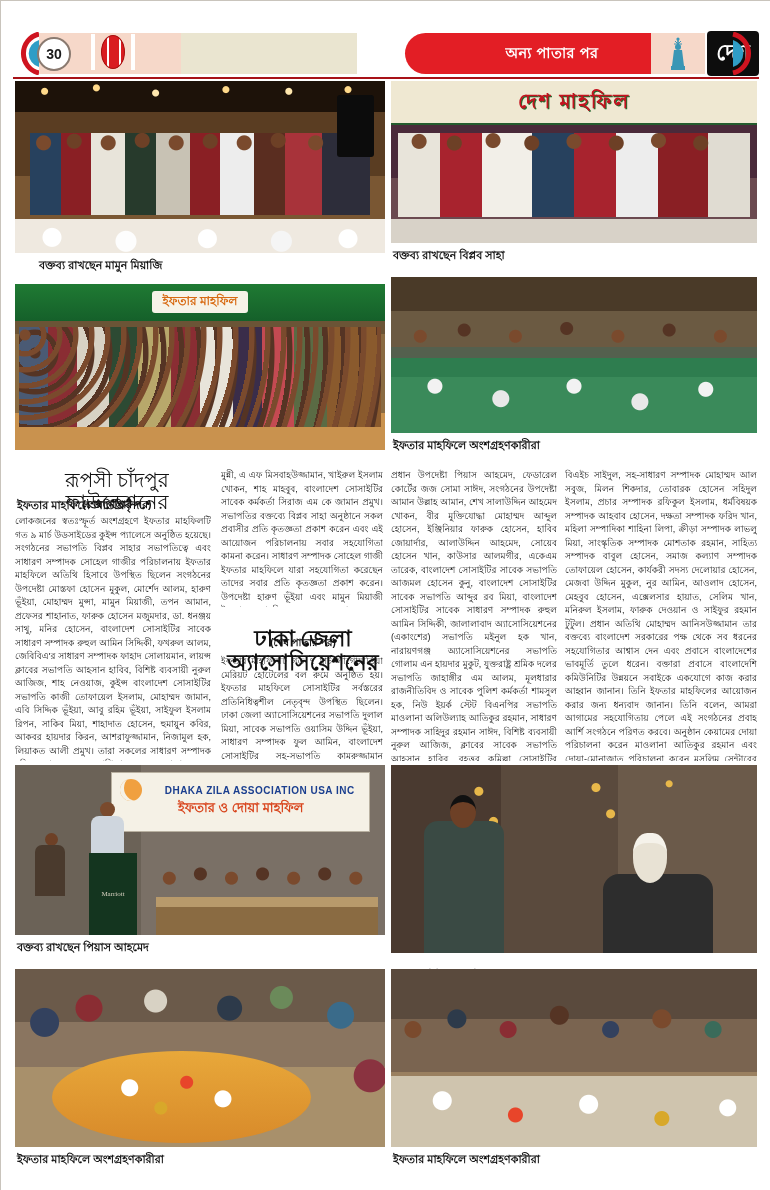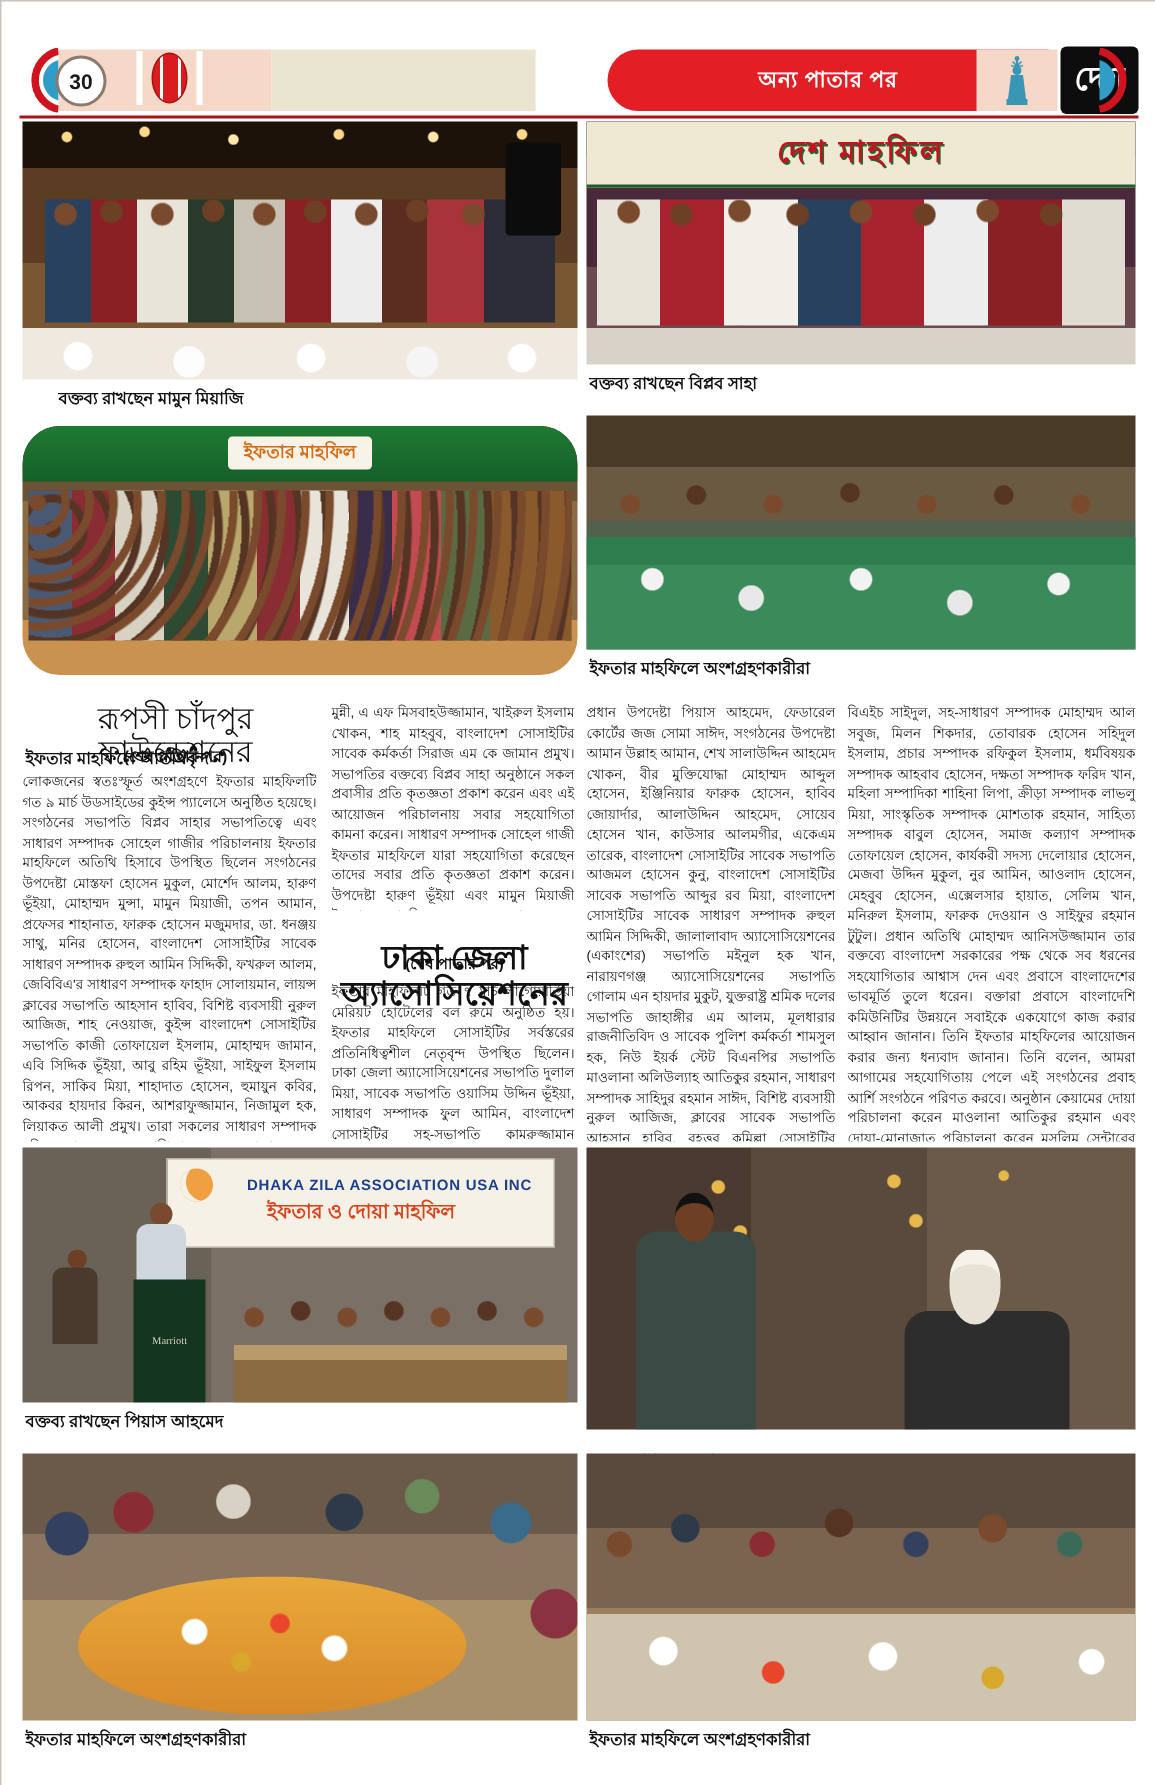--- a/index.html
+++ b/index.html
@@ -76,21 +76,21 @@
       radial-gradient(circle at 16% 12%,#6d4026 0 7px,transparent 8px),
       radial-gradient(circle at 27% 9%,#7a4a2d 0 7px,transparent 8px),
       radial-gradient(circle at 38% 12%,#6d4026 0 7px,transparent 8px),
       radial-gradient(circle at 50% 10%,#7a4a2d 0 7px,transparent 8px),
       radial-gradient(circle at 62% 12%,#6d4026 0 7px,transparent 8px),
       radial-gradient(circle at 74% 9%,#7a4a2d 0 7px,transparent 8px),
       radial-gradient(circle at 86% 12%,#6d4026 0 7px,transparent 8px),
       linear-gradient(90deg,#e8e4da 0 12%,#a8232e 12% 24%,#f2efe8 24% 38%,#27415e 38% 50%,
         #a8232e 50% 62%,#ededed 62% 74%,#8a1f24 74% 88%,#e0dcd2 88% 100%);}
   
-  .photo3{background:linear-gradient(#2c2218 0 12%,#6b5436 12% 30%,#8a6b42 30% 78%,#c9924e 78% 100%);border-radius:25px;}
+  .photo3{background:linear-gradient(#2c2218 0 12%,#6b5436 12% 30%,#8a6b42 30% 78%,#c9924e 78% 100%);}
   .photo3 .pbanner{height:22%;background:linear-gradient(#1f7a33,#15602a);}
   .photo3 .pbanner .panel{background:#f7f3e8;border-radius:3px;padding:1px 10px;font-size:12px;
       font-weight:bold;color:#d86a12;}
   .photo3 .crowd{position:absolute;left:1%;top:26%;width:98%;height:60%;background:
       repeating-radial-gradient(circle at 6px 8px,#7a4a2d 0 5px,transparent 6px 16px),
       repeating-radial-gradient(circle at 16px 26px,#553424 0 5px,transparent 6px 18px),
       linear-gradient(90deg,#4a5a74 0 8%,#8a2d33 8% 16%,#d8d2c4 16% 25%,#2d4a33 25% 33%,#b8a86b 33% 42%,
         #8a2d33 42% 50%,#e8e4da 50% 59%,#3a2d4a 59% 67%,#c44a52 67% 76%,#5a6b44 76% 85%,#8a5a2d 85% 100%);}
   
   .photo4{background:linear-gradient(#4a3a28 0 22%,#6b5a42 22% 45%,#54604e 45% 100%);}

